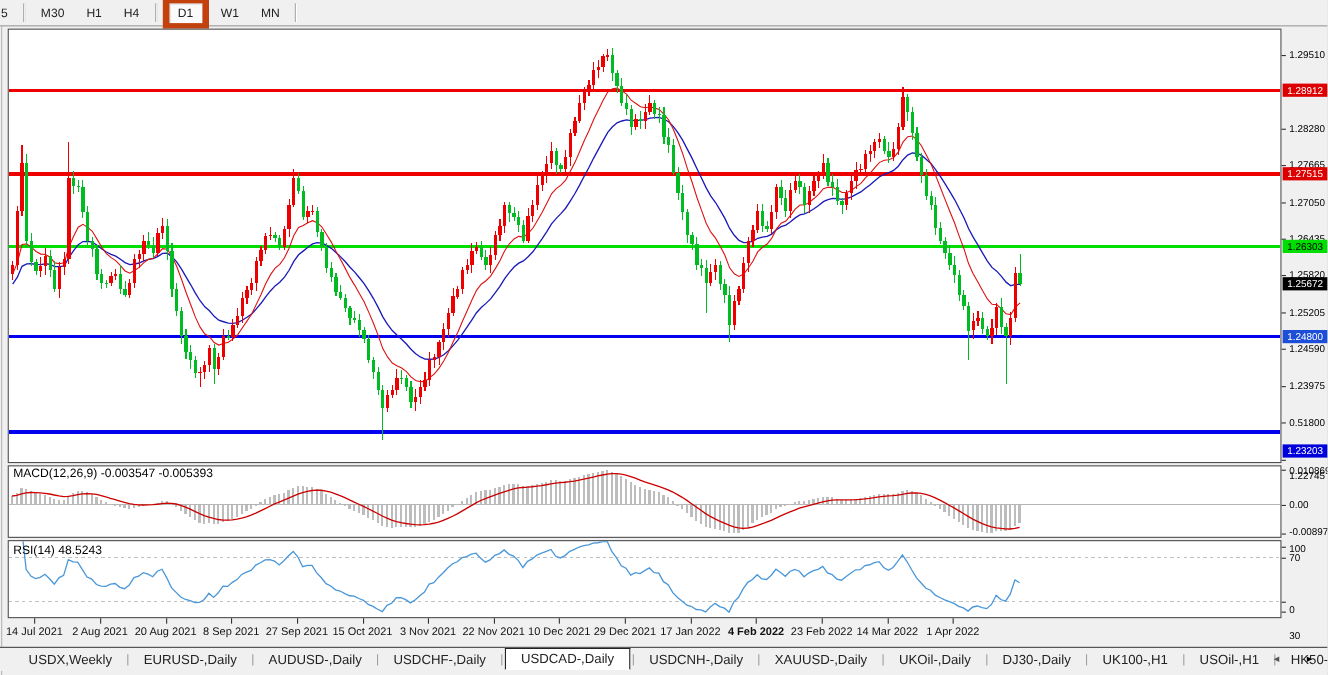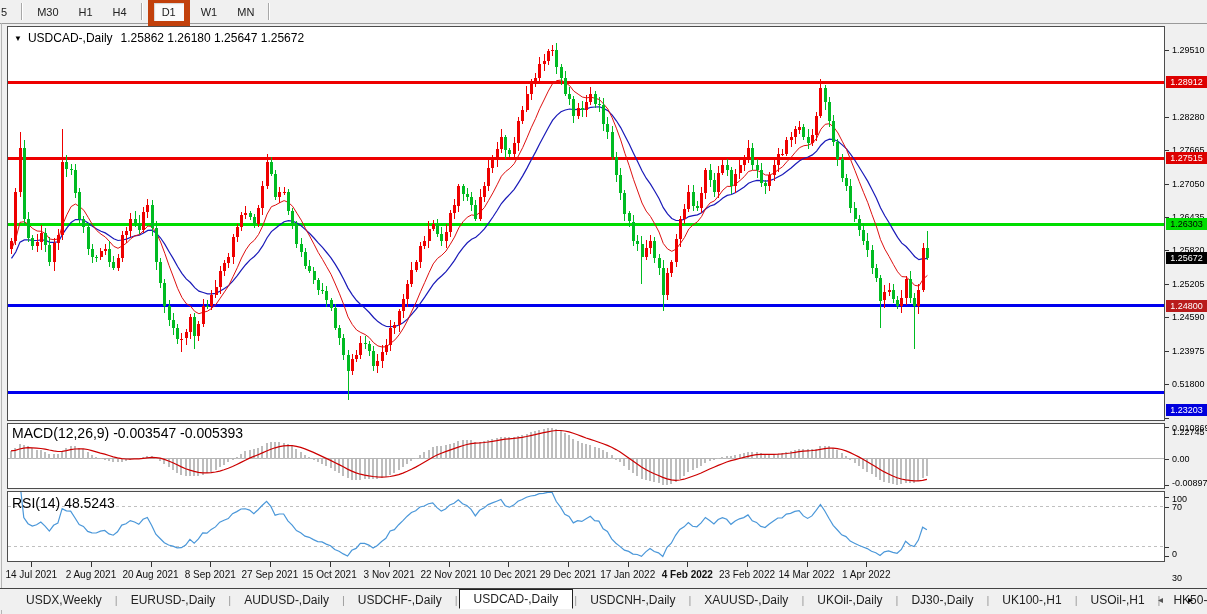--- a/index.html
+++ b/index.html
@@ -15,21 +15,21 @@
   .vsep{width:1px;height:17px;background:#a8a8a8;border-right:1px solid #fff;margin:0 4px;}
   
   .pane{position:absolute;background:#fff;border:1px solid #4d4d4d;box-sizing:border-box;}
   #main-pane{left:7px;top:26px;width:1158px;height:395px;}
   #macd-pane{left:7px;top:423px;width:1158px;height:66px;}
   #rsi-pane{left:7px;top:491px;width:1158px;height:71px;}
   .pane-svg{position:absolute;}
   #chart-title{position:absolute;left:14px;top:31px;font-size:12px;z-index:5;white-space:nowrap;}
   #chart-title .dd{font-size:8px;margin-right:6px;position:relative;top:-1px;}
   #chart-title .ohlc{margin-left:8px;}
-  .ind-label{position:absolute;font-size:14px;z-index:5;white-space:nowrap;}
+  .ind-label{position:absolute;font-size:11px;z-index:5;white-space:nowrap;}
   
   .axlab{position:absolute;left:1172px;font-size:9px;height:10px;line-height:10px;z-index:3;white-space:nowrap;}
   .axtick{position:absolute;left:1165px;width:4px;height:1px;background:#333;z-index:3;}
   .badge{position:absolute;left:1166px;width:41px;height:12px;line-height:12px;font-size:9px;
          text-align:center;z-index:6;}
   
   .dtick{position:absolute;width:1px;height:5px;background:#333;top:562px;z-index:2;}
   .dlab{position:absolute;top:569px;width:80px;text-align:center;font-size:10px;color:#111;white-space:nowrap;}
   
   #tabbar{position:absolute;left:0;top:588px;width:1207px;height:22px;background:#f0f0f0;
@@ -58,23 +58,20 @@
       <div class="tfbtn">W1</div>
       <div class="tfbtn">MN</div>
       <div class="vsep"></div>
     </div>
   <div id="left-edge"></div>
 
   <div id="main-pane" class="pane"></div>
   <div id="macd-pane" class="pane"></div>
   <div id="rsi-pane" class="pane"></div>
 
-  <div id="chart-title">
-    <span class="dd">▼</span><span>USDCAD-,Daily</span><span class="ohlc">1.25862 1.26180 1.25647 1.25672</span>
-  </div>
 
   <div class="ind-label" style="left:12px;top:425px;">
     <span>MACD(12,26,9)</span> <span>-0.003547 -0.005393</span>
   </div>
   <div class="ind-label" style="left:12px;top:495px;">
     <span>RSI(14)</span> <span>48.5243</span>
   </div>
 
   <div id="price-axis"></div>
   <div id="date-axis"></div>
@@ -566,21 +563,21 @@
     <div class="axtick" style="top: 350.695px;"></div>
     <div class="axlab" style="top: 345.695px;">1.23975</div>
     <div class="axtick" style="top: 384.124px;"></div>
     <div class="axlab" style="top: 379.124px;">0.51800</div>
     <div class="axtick" style="top: 417.554px;"></div>
     <div class="axlab" style="top: 427px;">1.22745</div>
     <div class="badge" style="top: 76.3353px; background: rgb(221, 0, 0); color: rgb(255, 255, 255);">1.28912</div>
     <div class="badge" style="top: 152.272px; background: rgb(221, 0, 0); color: rgb(255, 255, 255);">1.27515</div>
     <div class="badge" style="top: 218.152px; background: rgb(0, 221, 0); color: rgb(0, 0, 0);">1.26303</div>
     <div class="badge" style="top: 252.451px; background: rgb(0, 0, 0); color: rgb(255, 255, 255);">1.25672</div>
-    <div class="badge" style="top: 299.851px; background: #b91c1c; color: rgb(255, 255, 255);">1.24800</div>
+    <div class="badge" style="top: 299.851px; background: #1d4ed8; color: rgb(255, 255, 255);">1.24800</div>
     <div class="badge" style="top: 404px; background: rgb(0, 0, 221); color: rgb(255, 255, 255);">1.23203</div>
     <svg width="1156" height="64" class="pane-svg" shape-rendering="crispEdges" style="left: 8px; top: 424px;">
       <line x1="0" y1="34.8" x2="1156" y2="34.8" stroke="#b5b5b5" stroke-width="1"></line>
       <rect x="2.0" y="26.6" width="2" height="8.2" fill="#bdbdbd"></rect>
       <rect x="6.3" y="24.0" width="2" height="10.7" fill="#bdbdbd"></rect>
       <rect x="10.5" y="19.8" width="2" height="14.9" fill="#bdbdbd"></rect>
       <rect x="14.8" y="20.5" width="2" height="14.3" fill="#bdbdbd"></rect>
       <rect x="19.0" y="22.2" width="2" height="12.6" fill="#bdbdbd"></rect>
       <rect x="23.3" y="24.1" width="2" height="10.7" fill="#bdbdbd"></rect>
       <rect x="27.6" y="25.5" width="2" height="9.3" fill="#bdbdbd"></rect>

